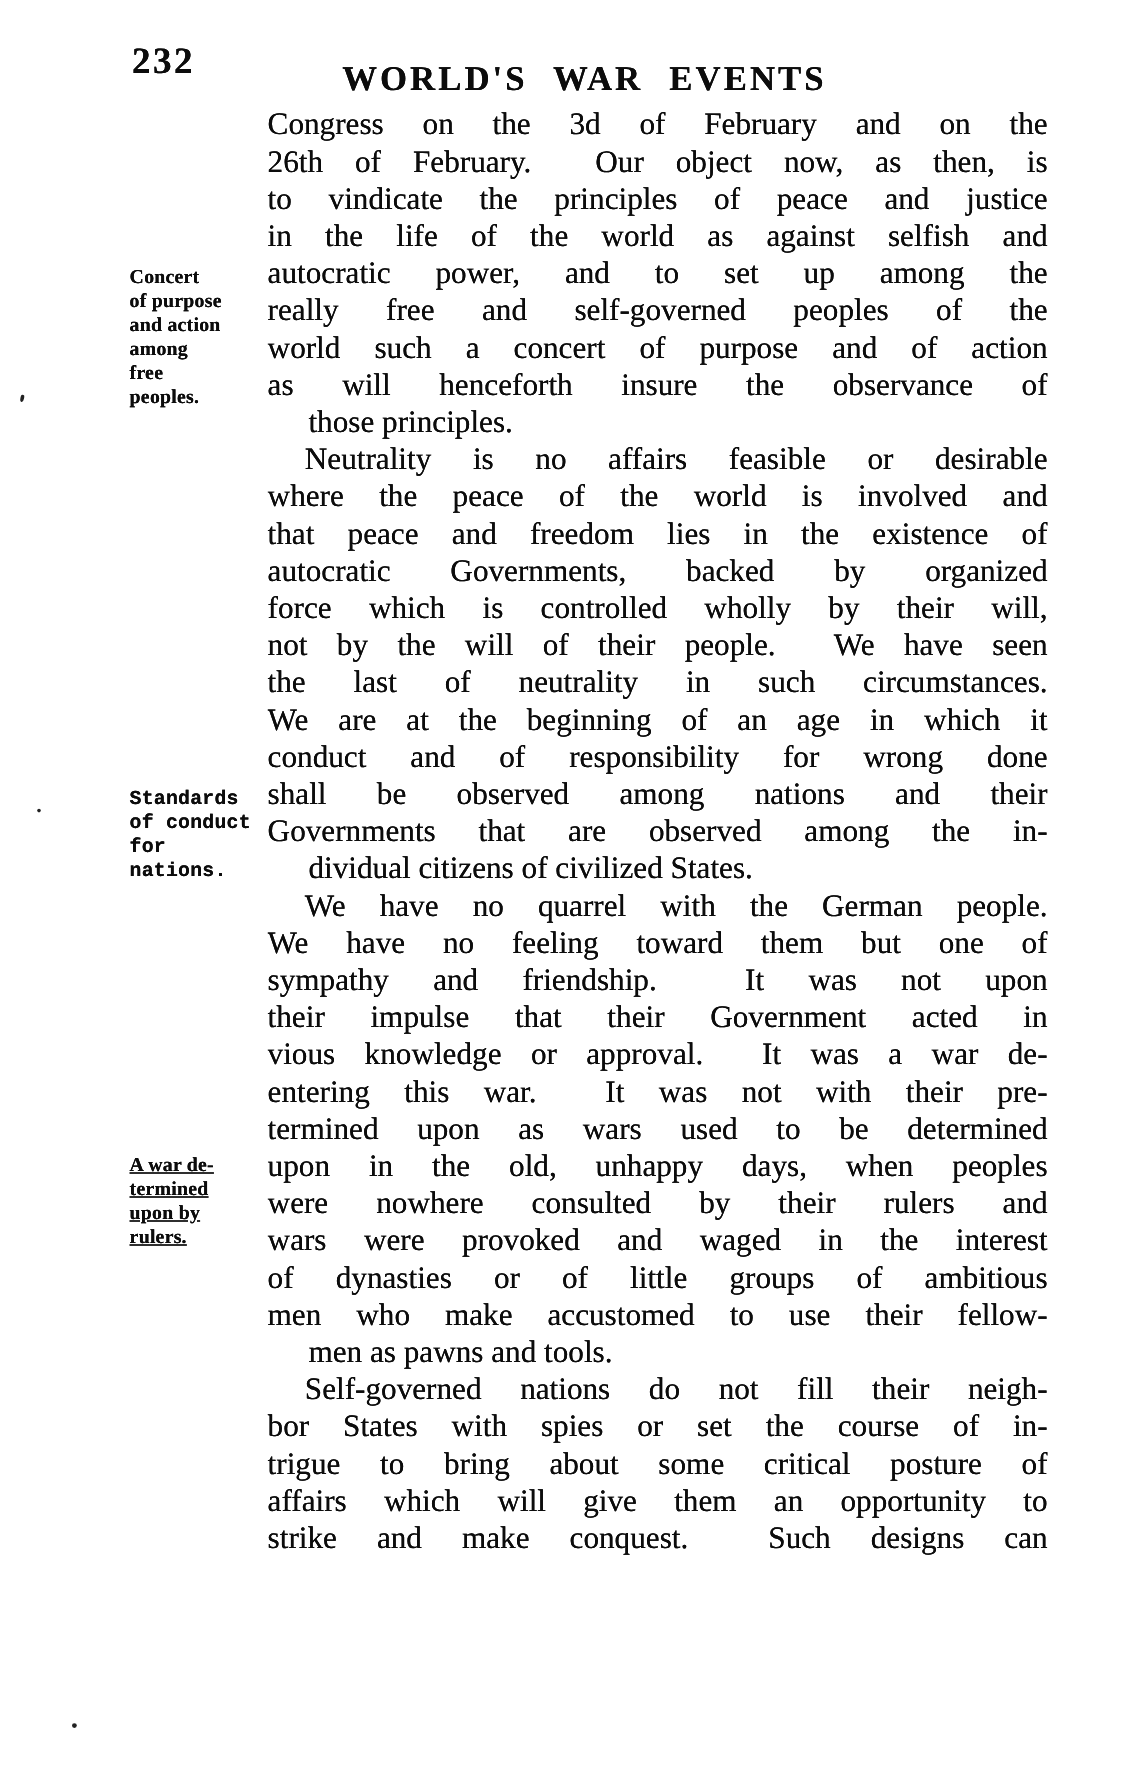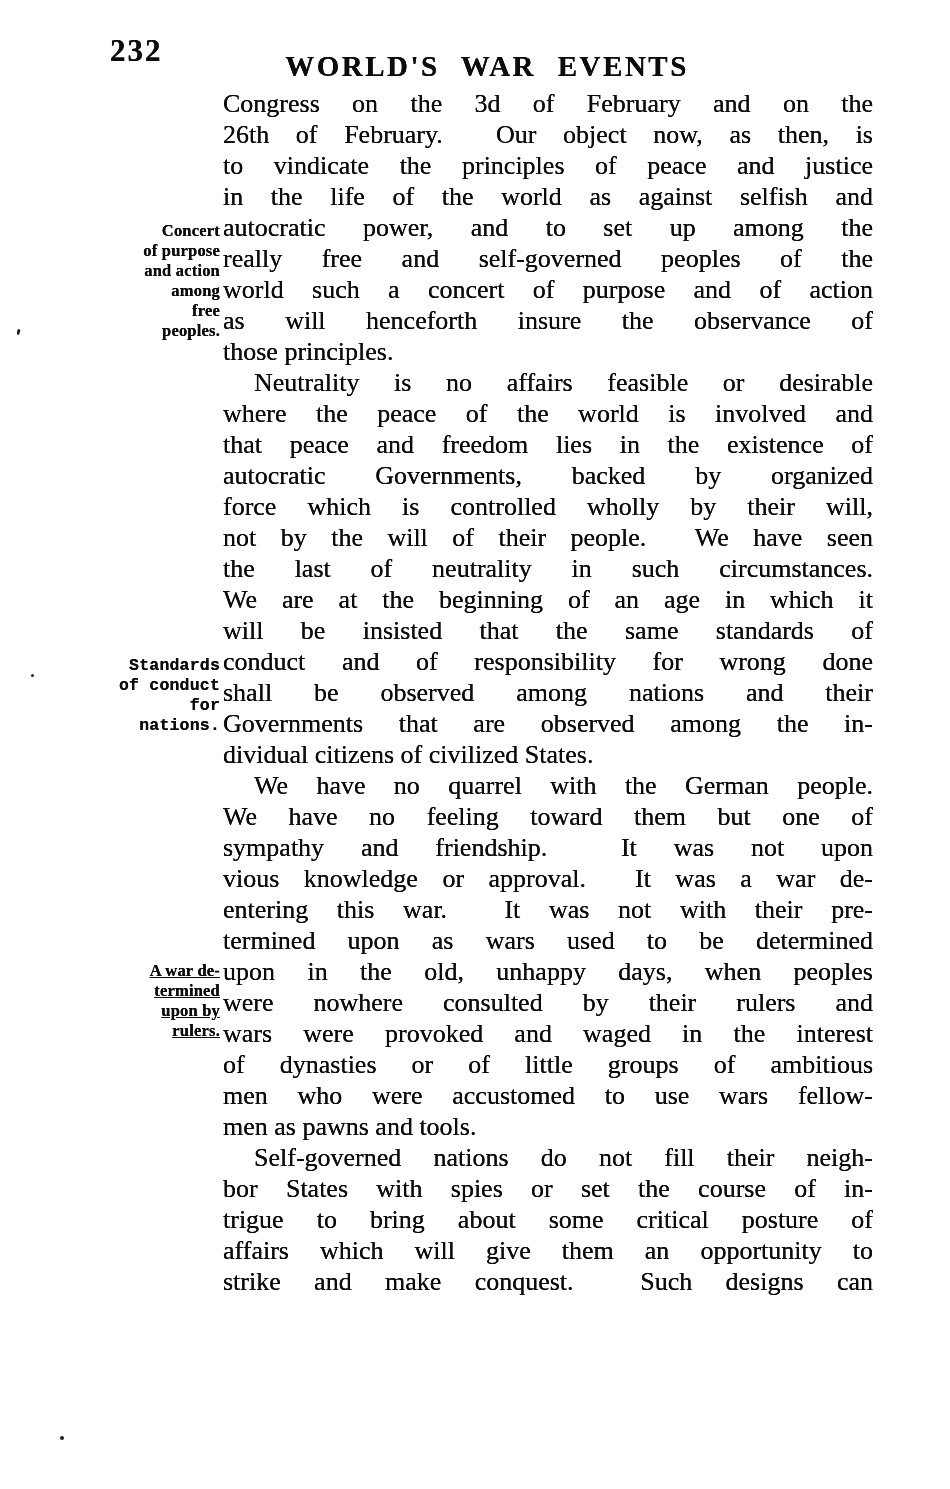--- a/index.html
+++ b/index.html
@@ -30,29 +30,28 @@
     position:absolute; left:223px; top:88px; width:650px;
     font-size:26px; line-height:31px;
     text-shadow:0 0 0.45px #000;
   }
   .bline {
     height:31px; overflow:hidden;
     text-align:justify; text-align-last:justify;
   }
   .bline.jhack::after { content:""; display:inline-block; width:100%; height:0; }
   .bline.indent { text-indent:31px; }
-  .bline.lastline { text-align:left; text-align-last:left; }
+  .bline.lastline { text-align:left; text-align-last:left;margin-left:34px; }
 
   
   .sidenote {
     position:absolute; left:108px; width:112px;
     font-size:16.5px; line-height:20px; font-weight:bold;
     letter-spacing:0.2px;
     text-shadow:0 0 0.4px #000;
-    text-align:right;
   }
 
   
   .speck { position:absolute; background:#222; border-radius:50%; }
   .speck.s1 { left:17px;  top:329px;  width:3px; height:6px; border-radius:40% 40% 60% 60%; transform:rotate(12deg); }
   .speck.s2 { left:31px;  top:674px;  width:3px; height:3px; }
   .speck.s3 { left:60px;  top:1436px; width:4px; height:4px; }
 </style>
 </head>
 <body>
@@ -97,36 +96,36 @@
       <div class="bline jhack">as will henceforth insure the observance of</div>
       <div class="bline lastline">those principles.</div>
       <div class="bline indent jhack">Neutrality is no affairs feasible or desirable</div>
       <div class="bline jhack">where the peace of the world is involved and</div>
       <div class="bline jhack">that peace and freedom lies in the existence of</div>
       <div class="bline jhack">autocratic Governments, backed by organized</div>
       <div class="bline jhack">force which is controlled wholly by their will,</div>
       <div class="bline jhack">not by the will of their people.&nbsp; We have seen</div>
       <div class="bline jhack">the last of neutrality in such circumstances.</div>
       <div class="bline jhack">We are at the beginning of an age in which it</div>
-      <div class="bline jhack">will be insisted that the same standards of</div>
       <div class="bline jhack">conduct and of responsibility for wrong done</div>
       <div class="bline jhack">shall be observed among nations and their</div>
       <div class="bline jhack">Governments that are observed among the in-</div>
       <div class="bline lastline">dividual citizens of civilized States.</div>
       <div class="bline indent jhack">We have no quarrel with the German people.</div>
       <div class="bline jhack">We have no feeling toward them but one of</div>
       <div class="bline jhack">sympathy and friendship.&nbsp; It was not upon</div>
+      <div class="bline jhack">their impulse that their Government acted in</div>
       <div class="bline jhack">vious knowledge or approval.&nbsp; It was a war de-</div>
       <div class="bline jhack">entering this war.&nbsp; It was not with their pre-</div>
       <div class="bline jhack">termined upon as wars used to be determined</div>
       <div class="bline jhack">upon in the old, unhappy days, when peoples</div>
       <div class="bline jhack">were nowhere consulted by their rulers and</div>
       <div class="bline jhack">wars were provoked and waged in the interest</div>
       <div class="bline jhack">of dynasties or of little groups of ambitious</div>
-      <div class="bline jhack">men who were accustomed to use wars fellow-</div>
+      <div class="bline jhack">men who make accustomed to use their fellow-</div>
       <div class="bline lastline">men as pawns and tools.</div>
       <div class="bline indent jhack">Self-governed nations do not fill their neigh-</div>
       <div class="bline jhack">bor States with spies or set the course of in-</div>
       <div class="bline jhack">trigue to bring about some critical posture of</div>
       <div class="bline jhack">affairs which will give them an opportunity to</div>
       <div class="bline jhack">strike and make conquest.&nbsp; Such designs can</div>
     </div>
 
   <div class="speck s1"></div>
   <div class="speck s2"></div>

